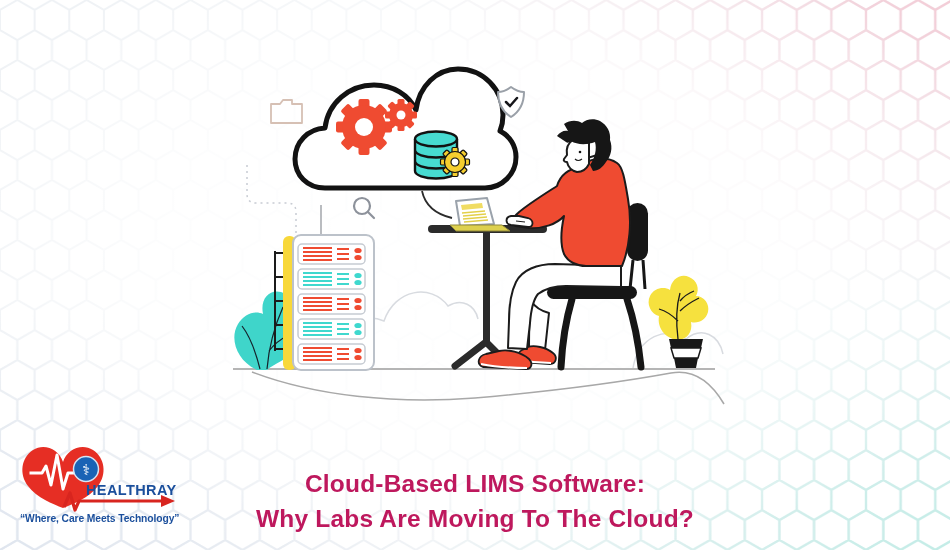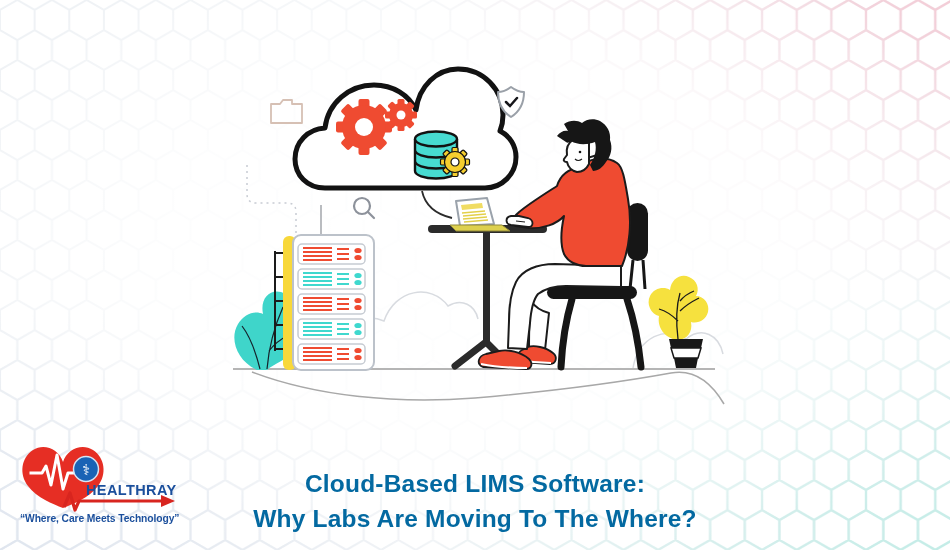--- a/index.html
+++ b/index.html
@@ -3,21 +3,21 @@
 <meta charset="utf-8">
 <style>
   html,body{margin:0;padding:0;}
   body{width:950px;height:550px;position:relative;overflow:hidden;background:#ffffff;
        font-family:"Liberation Sans", sans-serif;}
   .stage{position:absolute;inset:0;width:950px;height:550px;}
   #bg-hex{position:absolute;left:0;top:0;z-index:0;}
   #illustration{position:absolute;left:225px;top:55px;z-index:1;}
   #logo{position:absolute;left:14px;top:440px;z-index:2;}
   .title-block{position:absolute;left:0;right:0;top:466px;z-index:2;text-align:center;}
-  .title-line{font-size:24.5px;font-weight:700;color:#0369a1;line-height:35px;letter-spacing:.2px;}
+  .title-line{font-size:24.5px;font-weight:700;color:#be185d;line-height:35px;letter-spacing:.2px;}
   #logo text.brand{font-weight:700;font-size:14.5px;letter-spacing:.4px;fill:#1b4f9c;}
   #logo text.tagline{font-weight:700;font-size:10.3px;letter-spacing:-.1px;fill:#1b4f9c;}
   #logo text.caduceus{font-size:15px;fill:#ffffff;}
 </style>
 </head>
 <body>
 
 <div class="stage">
 
   <svg id="bg-hex" width="950" height="550">
@@ -244,16 +244,16 @@
     <path d="M50 67 L56 53 L61 70 L65 61 H148" fill="none" stroke="#d8251f" stroke-width="3.2" stroke-linejoin="round"></path>
     <path d="M147 55 L161 61 L147 67 Z" fill="#d8251f"></path>
     <circle cx="72" cy="29" r="12.5" fill="#1a63b5" stroke="#d7e4f3" stroke-width="1.5"></circle>
     <text class="caduceus" x="72" y="34.5" text-anchor="middle">⚕</text>
     <text class="brand" x="72" y="55">HEALTHRAY</text>
     <text class="tagline" x="6" y="82">“Where, Care Meets Technology”</text>
   </svg>
 
   <div class="title-block">
     <div class="title-line">Cloud-Based LIMS Software:</div>
-    <div class="title-line">Why Labs Are Moving To The Where?</div>
+    <div class="title-line">Why Labs Are Moving To The Cloud?</div>
   </div>
 
 </div>
 
 </body></html>

